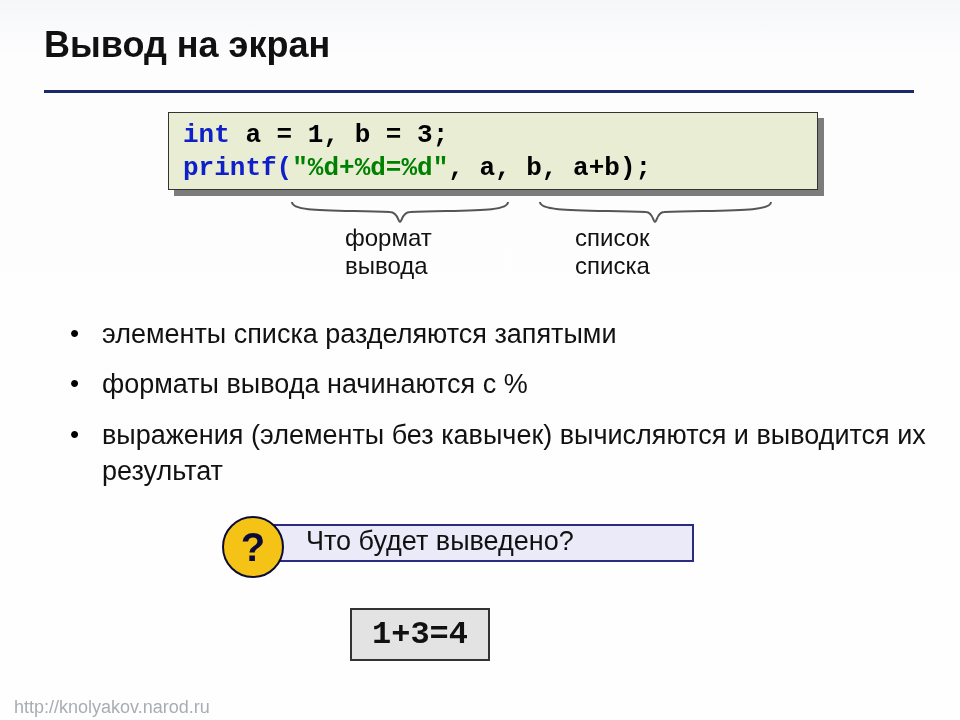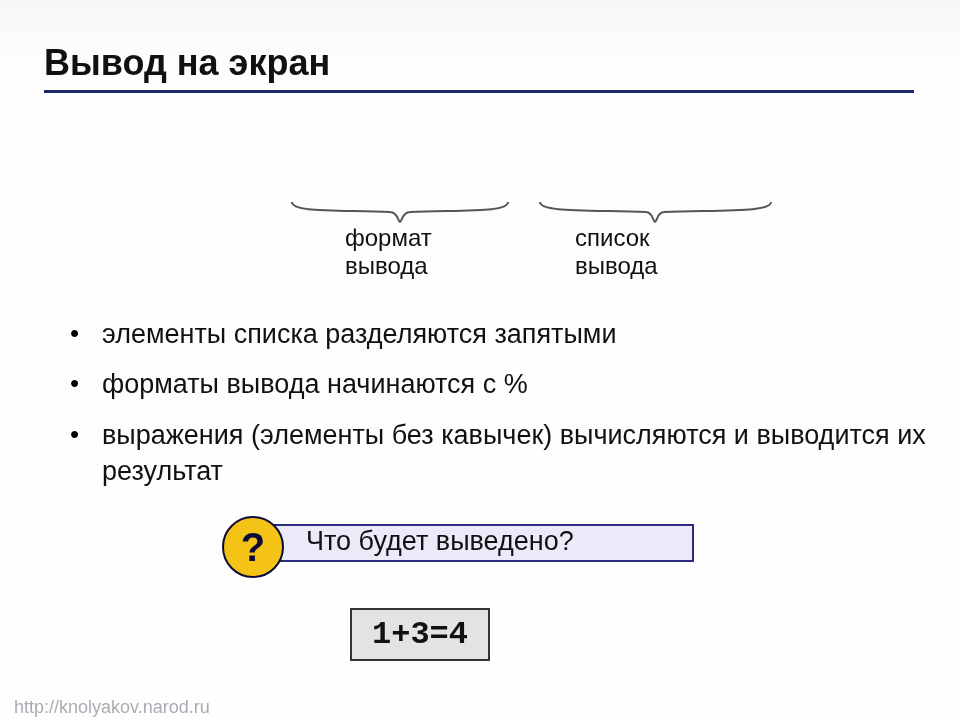--- a/index.html
+++ b/index.html
@@ -37,21 +37,21 @@
     background: #5c77aa;
     color: #fff;
     padding: 2px 10px;
     font-size: 22px;
     border-radius: 2px;
   }
   
   .title {
     position: absolute;
     left: 44px;
-    top: 42px;
+    top: 24px;
     font-size: 36px;
     font-weight: bold;
     color: #111;
   }
   .title-rule {
     position: absolute;
     left: 44px;
     top: 90px;
     width: 870px;
     height: 0;
@@ -192,31 +192,36 @@
 </style>
 </head>
 <body>
 
 <div class="slide">
 
 
   <div class="title">Вывод на экран</div>
   <div class="title-rule"></div>
 
+  <div class="code-wrap">
+    <div class="code-shadow"></div>
+    <div class="code-box"><span class="kw-blue">int</span><span class="kw-black"> a = 1, b = 3;</span>
+<span class="kw-blue">printf(</span><span class="kw-green">"%d+%d=%d"</span><span class="kw-black">, a, b, a+b);</span></div>
+  </div>
 
   <svg class="brace brace1" viewBox="0 0 220 24">
     <path d="M2 2 C2 12, 40 10, 100 12 C108 12, 108 22, 110 22 C112 22, 112 12, 120 12 C180 10, 218 12, 218 2"></path>
   </svg>
   <svg class="brace brace2" viewBox="0 0 235 24">
     <path d="M2 2 C2 12, 45 10, 108 12 C115 12, 115 22, 117 22 C119 22, 119 12, 126 12 C190 10, 233 12, 233 2"></path>
   </svg>
   <div class="brace-label brace-label1" style="white-space:pre;">формат
 вывода</div>
   <div class="brace-label brace-label2" style="white-space:pre;">список
-вывода</div>
+списка</div>
 
   <ul class="bullets">
     <li>элементы списка разделяются запятыми</li>
     <li>форматы вывода начинаются с %</li>
     <li>выражения (элементы без кавычек) вычисляются и выводится их результат</li>
   </ul>
 
   <div class="qbox">
     <span>Что будет выведено?</span>
   </div>

